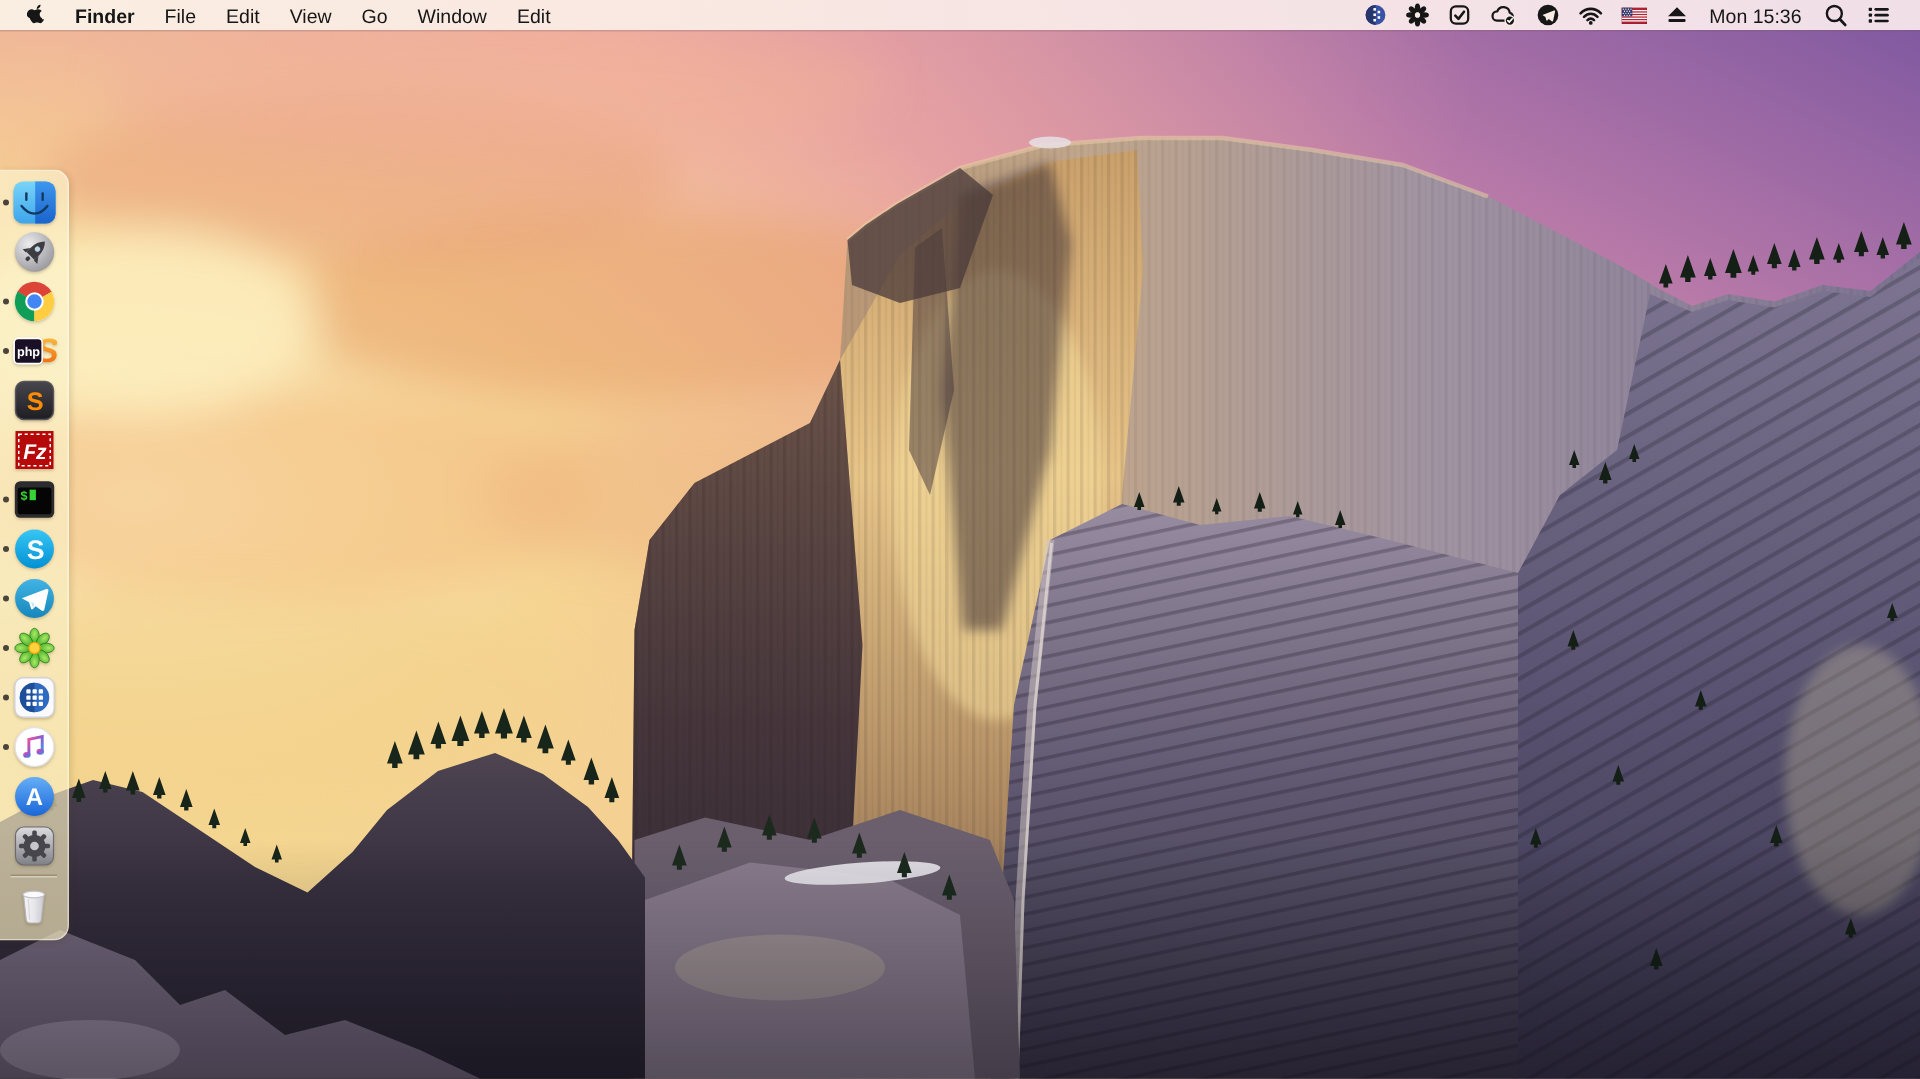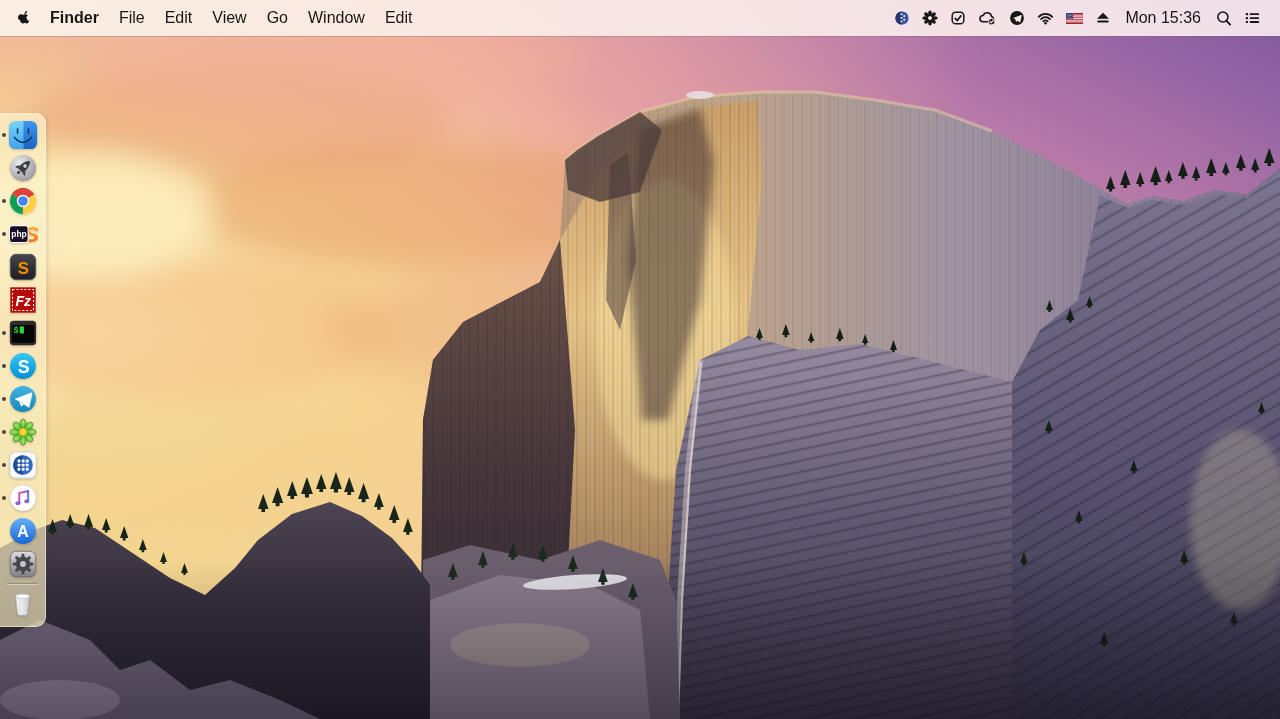--- a/index.html
+++ b/index.html
@@ -1,25 +1,25 @@
 <!DOCTYPE html>
 <html><head>
 <meta charset="utf-8">
 <style>
   html,body{margin:0;padding:0;background:#000;}
   .screen{position:relative;width:1280px;height:719px;overflow:hidden;
           font-family:"Liberation Sans",sans-serif;-webkit-font-smoothing:antialiased;}
   .wallpaper{position:absolute;inset:0;width:100%;height:100%;display:block;}
 
   
-  .menubar{position:absolute;top:0;left:0;right:0;height:36px;z-index:30;
+  .menubar{position:absolute;top:0;left:0;right:0;height:20px;z-index:30;
     display:flex;align-items:center;
     background:linear-gradient(90deg,rgba(250,240,228,.96),rgba(249,233,229,.96) 45%,rgba(245,229,235,.96));
     box-shadow:0 1px 0 rgba(120,80,95,.25);
-    font-size:16px;color:#161616;}
+    font-size:13px;color:#161616;}
   .menubar-left{display:flex;align-items:center;height:100%;}
   .apple-menu{display:flex;align-items:center;height:100%;padding:0 10px 0 18px;}
   .menu-item{height:100%;display:flex;align-items:center;padding:12px 10px;cursor:default;}
   .menu-item.app-name{font-weight:bold;padding:0 10px 0 9px;}
   .menubar-right{margin-left:auto;display:flex;align-items:center;height:100%;padding-right:13px;}
   .status-icon{display:flex;align-items:center;height:100%;padding:0 6px;}
   .clock{padding:0 9px 0 8px;white-space:nowrap;}
   .status-icon svg{display:block;}
 
   

